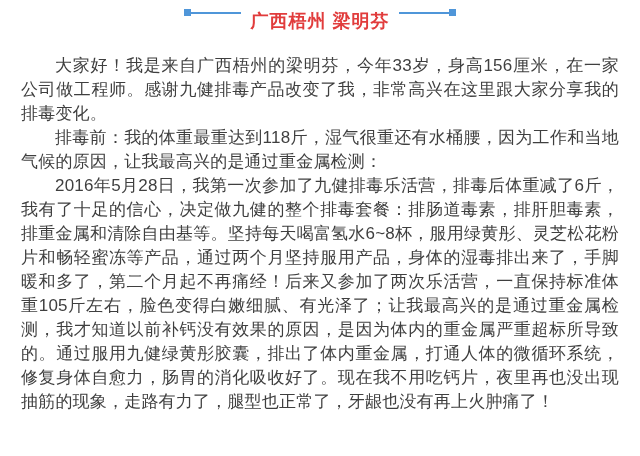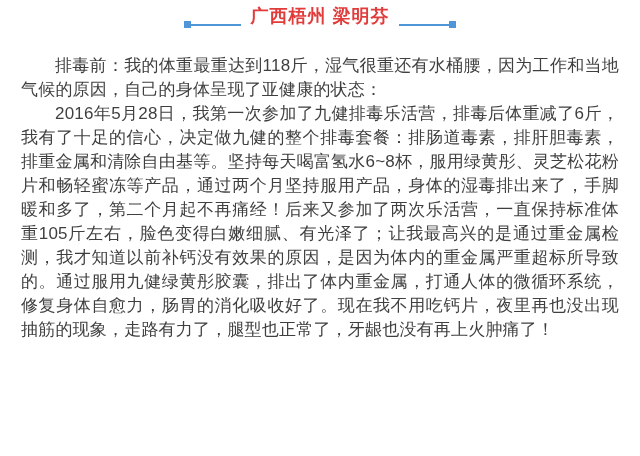--- a/index.html
+++ b/index.html
@@ -12,21 +12,21 @@
   html, body { margin: 0; padding: 0; }
   body {
     width: 640px;
     height: 456px;
     overflow: hidden;
     background: var(--background);
     font-family: "Liberation Sans", "DejaVu Sans", sans-serif;
   }
   .header {
     display: flex;
-    align-items: flex-end;
+    align-items: flex-start;
     justify-content: center;
     gap: 9px;
     padding-top: 9px;
     height: 28px;
   }
   .ornament {
     display: flex;
     align-items: center;
   }
   .sq {
@@ -69,15 +69,16 @@
     <span class="ln"></span>
   </span>
   <span class="title">广西梧州 梁明芬</span>
   <span class="ornament">
     <span class="ln"></span>
     <span class="sq"></span>
   </span>
 </div>
 
 <div class="article">
-  <p>排毒前：我的体重最重达到118斤，湿气很重还有水桶腰，因为工作和当地气候的原因，自己的身体呈现了亚健康的状态：</p>
+  <p>大家好！我是来自广西梧州的梁明芬，今年33岁，身高156厘米，在一家公司做工程师。感谢九健排毒产品改变了我，非常高兴在这里跟大家分享我的排毒变化。</p>
+  <p>排毒前：我的体重最重达到118斤，湿气很重还有水桶腰，因为工作和当地气候的原因，让我最高兴的是通过重金属检测：</p>
   <p>2016年5月28日，我第一次参加了九健排毒乐活营，排毒后体重减了6斤，我有了十足的信心，决定做九健的整个排毒套餐：排肠道毒素，排肝胆毒素，排重金属和清除自由基等。坚持每天喝富氢水6~8杯，服用绿黄彤、灵芝松花粉片和畅轻蜜冻等产品，通过两个月坚持服用产品，身体的湿毒排出来了，手脚暖和多了，第二个月起不再痛经！后来又参加了两次乐活营，一直保持标准体重105斤左右，脸色变得白嫩细腻、有光泽了；让我最高兴的是通过重金属检测，我才知道以前补钙没有效果的原因，是因为体内的重金属严重超标所导致的。通过服用九健绿黄彤胶囊，排出了体内重金属，打通人体的微循环系统，修复身体自愈力，肠胃的消化吸收好了。现在我不用吃钙片，夜里再也没出现抽筋的现象，走路有力了，腿型也正常了，牙龈也没有再上火肿痛了！</p>
 </div>
 
 </body></html>

